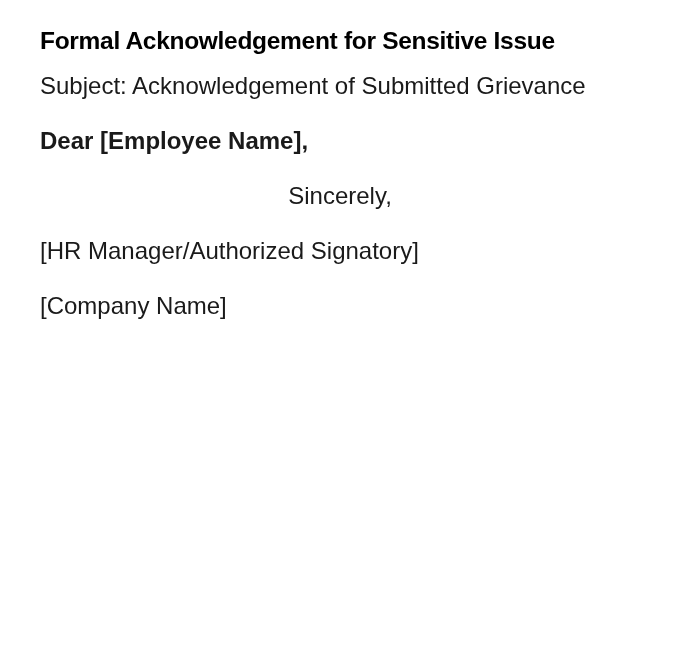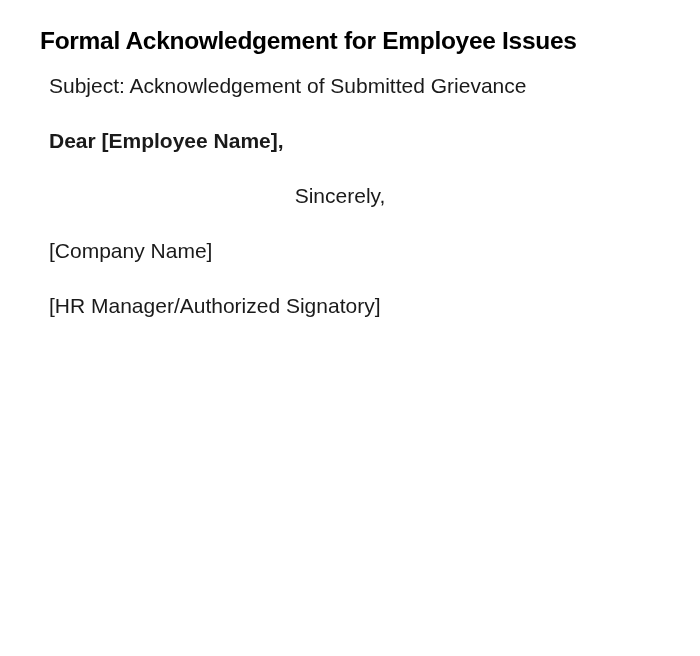--- a/index.html
+++ b/index.html
@@ -1,30 +1,30 @@
 <!DOCTYPE html>
 <html><head>
   <meta charset="utf-8">
   <style>
     html, body { margin: 0; padding: 0; background: #ffffff; }
     body { width: 700px; height: 656px; overflow: hidden; position: relative;
       font-family: "Liberation Sans", sans-serif; color: #1a1a1a; }
     .doc { position: absolute; left: 40px; top: 24px; width: 600px; }
     .title { font-weight: bold; font-size: 24.5px; color: #000; margin: 0; line-height: 34px;
       letter-spacing: -0.3px; }
-    p { margin: 9px; font-size: 21px; line-height: 35px; }
+    p { margin: 0; font-size: 24px; line-height: 35px; }
     .subject { margin-top: 10px; }
     .greeting { margin-top: 20px; font-weight: bold; }
     .para { margin-top: 20px; }
     .closing { margin-top: 20px; text-align: center; }
     .sig { margin-top: 20px; }
   </style>
 </head>
 <body>
 
 <div class="doc">
-  <h1 class="title">Formal Acknowledgement for Employee Issues</h1>
+  <h1 class="title">Formal Acknowledgement for Sensitive Issue</h1>
   <p class="subject">Subject: Acknowledgement of Submitted Grievance</p>
   <p class="greeting">Dear [Employee Name],</p>
   <p class="closing">Sincerely,</p>
+  <p class="sig">[HR Manager/Authorized Signatory]</p>
   <p class="sig">[Company Name]</p>
-  <p class="sig">[HR Manager/Authorized Signatory]</p>
 </div>
 
 </body></html>

